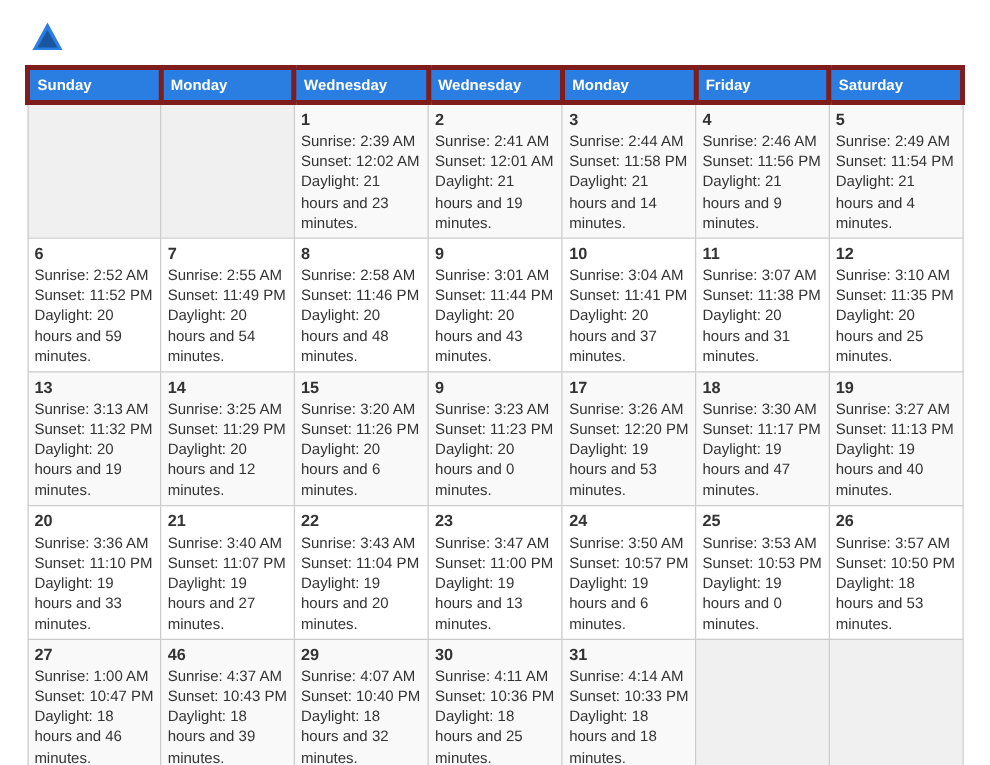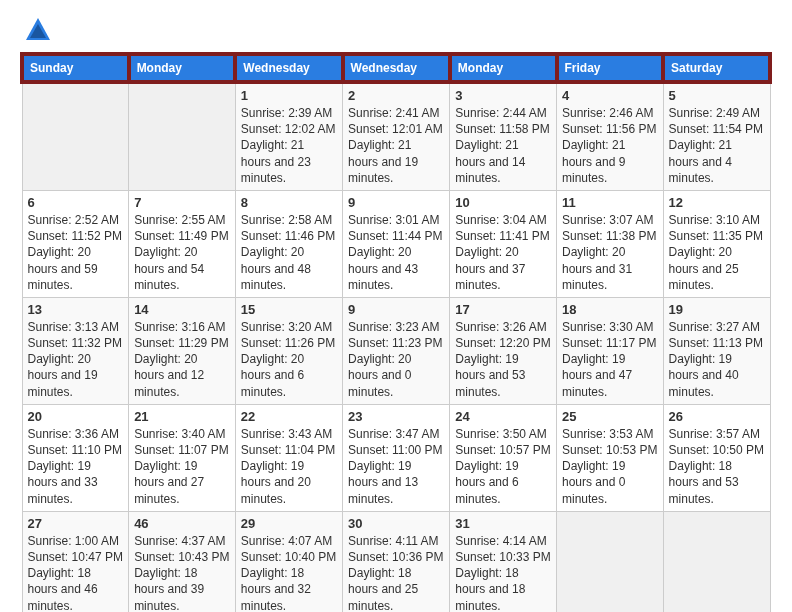--- a/index.html
+++ b/index.html
@@ -217,21 +217,21 @@
         </tr>
         <tr>
           <td>
             <span class="day-number">13</span>
             <div class="day-info">Sunrise: 3:13 AM
 Sunset: 11:32 PM
 Daylight: 20 hours and 19 minutes.</div>
           </td>
           <td>
             <span class="day-number">14</span>
-            <div class="day-info">Sunrise: 3:16 AM
+            <div class="day-info">Sunrise: 3:25 AM
 Sunset: 11:29 PM
 Daylight: 20 hours and 12 minutes.</div>
           </td>
           <td>
             <span class="day-number">15</span>
             <div class="day-info">Sunrise: 3:20 AM
 Sunset: 11:26 PM
 Daylight: 20 hours and 6 minutes.</div>
           </td>
           <td>

